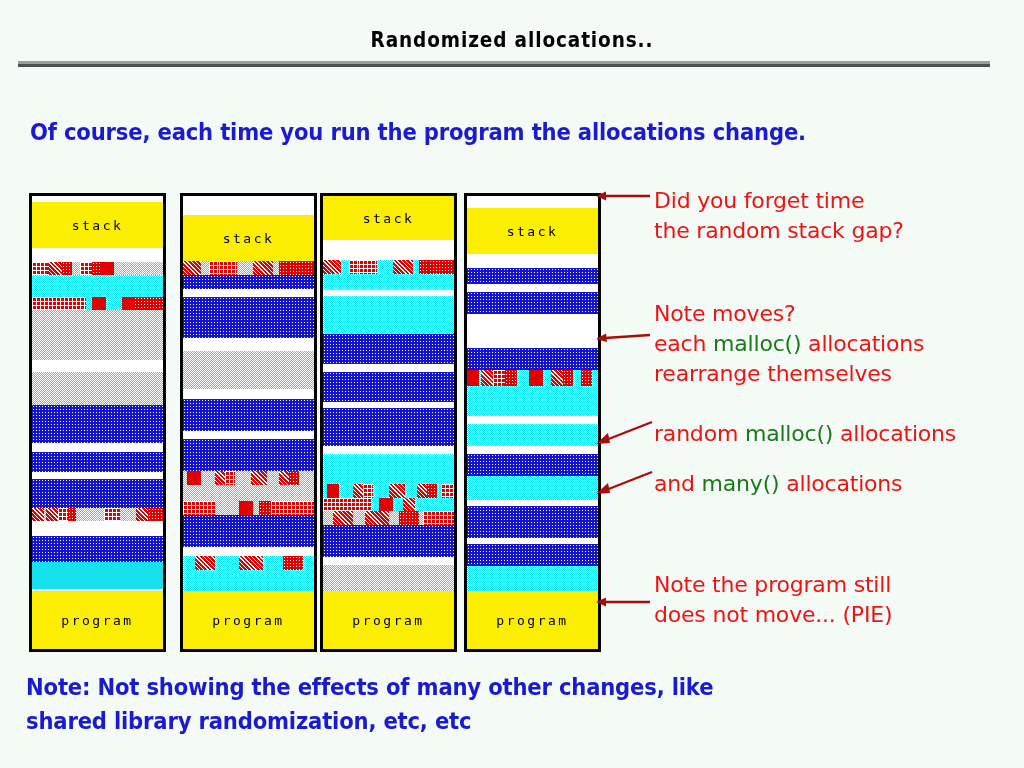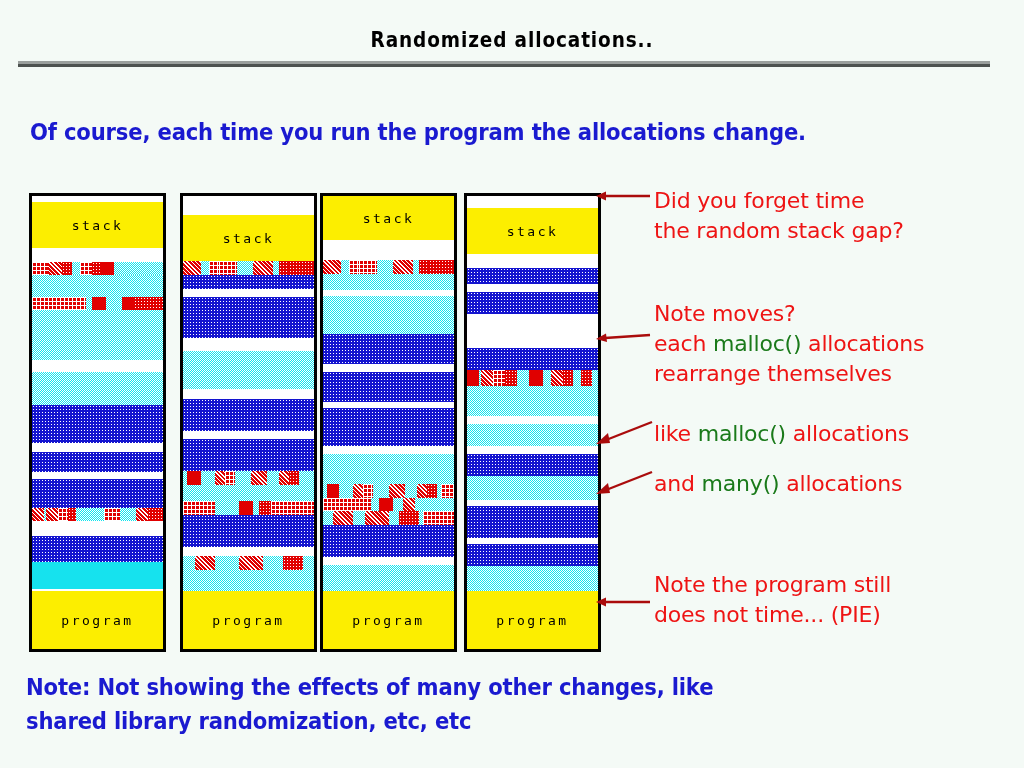--- a/index.html
+++ b/index.html
@@ -344,24 +344,24 @@
       <div class="band white" style="top: 453px; height: 12px;"></div>
       <div class="band yellow" style="top: 395px; height: 58px;">program</div>
     </div>
 </div>
 
 <div class="red-note" id="note-stack-gap" style="left:654px; top:186px;"><span>Did you forget time
 the random stack gap?</span></div>
 <div class="red-note" id="note-what-moves" style="left:654px; top:299px;"><span>Note moves?</span></div>
 <div class="red-note" id="note-tiny-malloc" style="left:654px; top:329px;"><span>each </span><span class="fn">malloc()</span><span> allocations
 rearrange themselves</span></div>
-<div class="red-note" id="note-large-malloc" style="left:654px; top:419px;"><span>like </span><span class="fn">malloc()</span><span> allocations</span></div>
+<div class="red-note" id="note-large-malloc" style="left:654px; top:419px;"><span>random </span><span class="fn">malloc()</span><span> allocations</span></div>
 <div class="red-note" id="note-mmap" style="left:654px; top:469px;"><span>and </span><span class="fn">many()</span><span> allocations</span></div>
 <div class="red-note" id="note-pie" style="left:654px; top:570px;"><span>Note the program still
-does not time... (PIE)</span></div>
+does not move... (PIE)</span></div>
 
 <div class="arrow" id="arrow-stack-gap" style="left:596px; top:190px;">
   <svg width="56" height="12" viewBox="0 0 56 12">
     <line x1="54" y1="6" x2="8" y2="6" stroke="#aa0c0c" stroke-width="2.4"></line>
     <polygon points="0,6 10,1.5 10,10.5" fill="#aa0c0c"></polygon>
   </svg>
 </div>
 
 <div class="arrow" id="arrow-tiny-malloc" style="left:596px; top:330px;">
   <svg width="56" height="14" viewBox="0 0 56 14">

